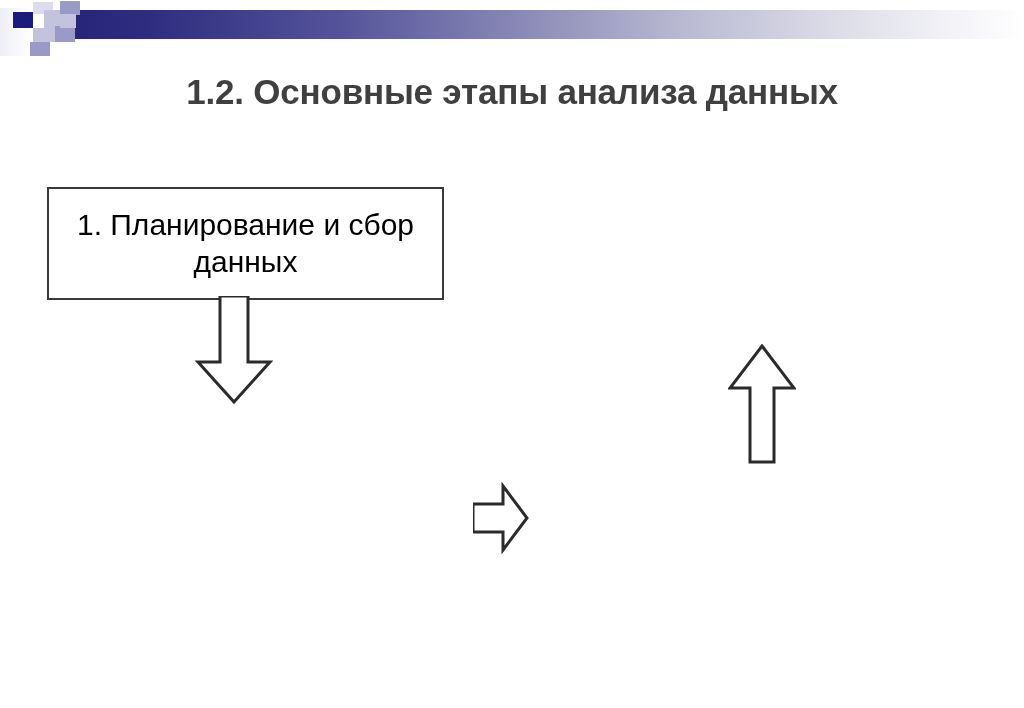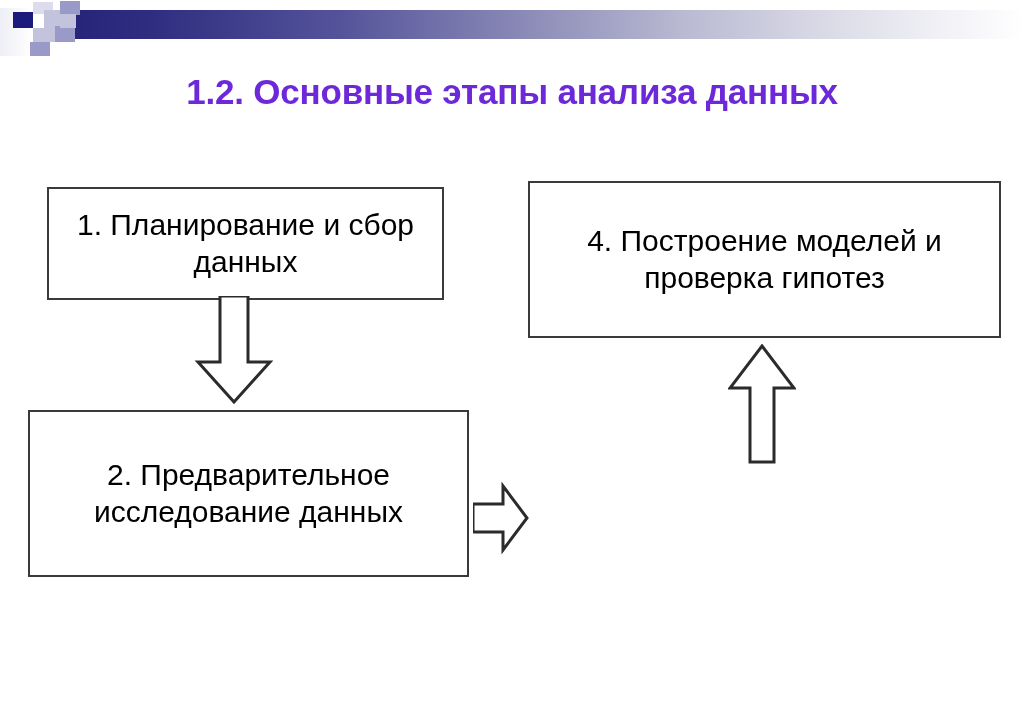--- a/index.html
+++ b/index.html
@@ -55,21 +55,21 @@
 
   
   #page-title {
     position: absolute;
     left: 0;
     top: 72px;
     width: 1024px;
     text-align: center;
     font-size: 35px;
     font-weight: bold;
-    color: #6d28d9;
+    color: #404040;
     letter-spacing: -0.2px;
     font-family: "Liberation Sans", sans-serif;
   }
 
   
   .node {
     position: absolute;
     box-sizing: border-box;
     border: 2px solid #3a3a3a;
     background: #ffffff;
@@ -119,23 +119,21 @@
     <div class="sq sq-light" style="left:33px; top:28px; width:22px; height:14px;"></div>
     <div class="sq sq-mid" style="left:55px;  top:26px; width:20px; height:16px;"></div>
     <div class="sq sq-mid" style="left:30px;  top:42px; width:20px; height:14px;"></div>
     <div class="sq sq-light" style="left:60px; top:14px; width:16px; height:14px;"></div>
   </div>
 
   <div id="page-title">1.2. Основные этапы анализа данных</div>
 
   <div id="node-1" class="node">1. Планирование и сбор данных</div>
 
-  <div id="node-4" class="node">4. Построение моделей и проверка гипотез</div>
 
-  <div id="node-2" class="node">2. Предварительное исследование данных</div>
 
 
   <div id="arrow-1-2" class="arrow">
     <svg viewBox="0 0 80 108" width="80" height="108">
       <polygon points="26,0 54,0 54,66 76,66 40,106 4,66 26,66"></polygon>
     </svg>
   </div>
 
   <div id="arrow-2-3" class="arrow">
     <svg viewBox="0 0 56 72" width="56" height="72">

